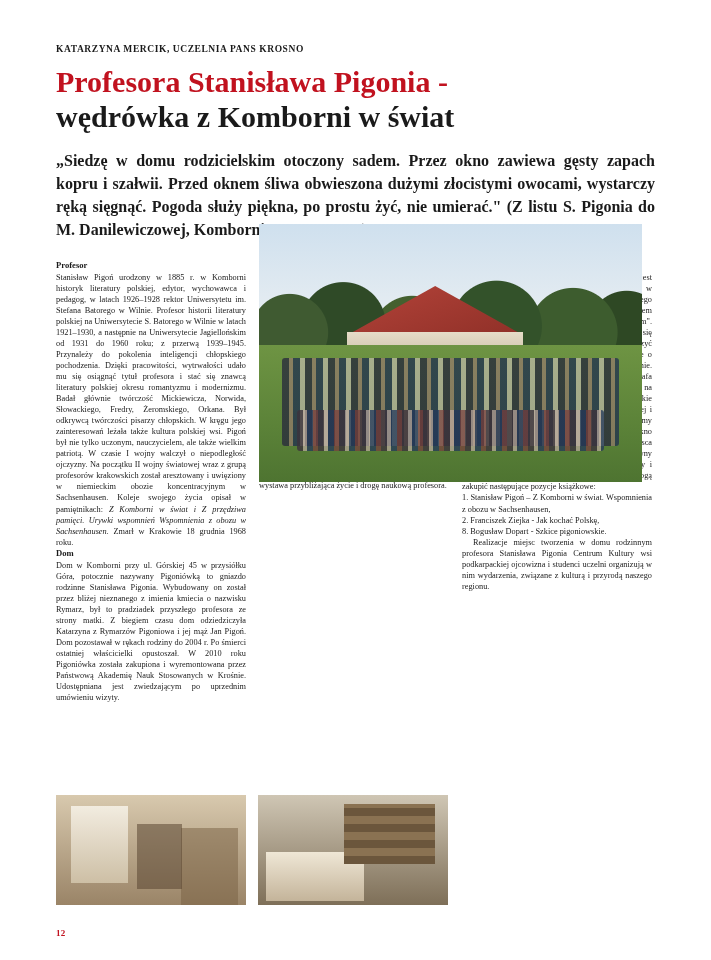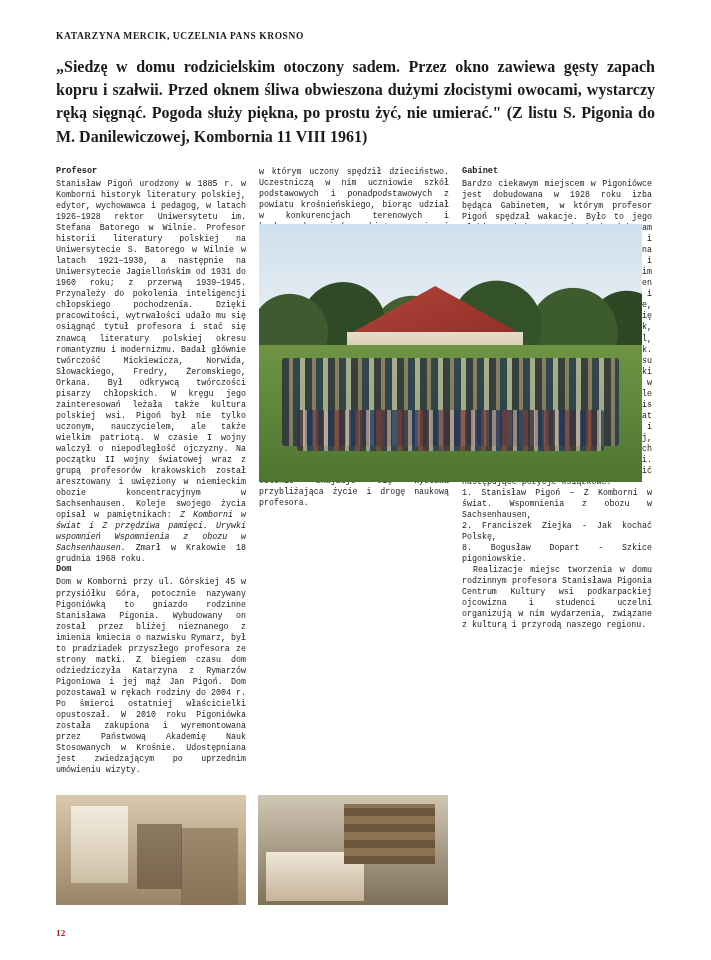--- a/index.html
+++ b/index.html
@@ -12,21 +12,21 @@
     background: #ffffff;
     font-family: "Liberation Serif", serif;
     color: #1a1a1a;
     overflow: hidden;
   }
   .page {
     position: relative;
     width: 711px;
     height: 960px;
     box-sizing: border-box;
-    padding: 31px 56px 0 56px;
+    padding: 44px 56px 0 56px;
   }
   .byline {
     font-family: "Liberation Serif", serif;
     font-size: 9.5px;
     letter-spacing: 0.06em;
     font-weight: bold;
     text-transform: uppercase;
     color: #1a1a1a;
     margin: 0 0 10px 0;
   }
@@ -48,21 +48,20 @@
     line-height: 1.45;
     font-weight: bold;
     text-align: justify;
     margin: 14px 0 0 0;
     padding-bottom: 2px;
   }
   .columns {
     display: flex;
     gap: 13px;
     margin-top: 16px;
-    font-family: Liberation Mono, monospace;
   }
   .col {
     width: 190px;
     font-size: 8.3px;
     line-height: 1.33;
     text-align: justify;
     hyphens: auto;
   }
   .col.c1 { width: 190px; }
   .col.c2 { width: 190px; }
@@ -183,20 +182,24 @@
   }
   .list-item { text-indent: 0; }
 </style>
 </head>
 <body>
 
 <div class="page">
 
   <div class="byline">KATARZYNA MERCIK, UCZELNIA PANS KROSNO</div>
 
+  <h1 class="title">
+    <span>Profesora Stanisława Pigonia -</span>
+    <span class="line2">wędrówka z Komborni w świat</span>
+  </h1>
 
   <div class="lead">„Siedzę w domu rodzicielskim otoczony sadem. Przez okno zawiewa gęsty zapach kopru i szałwii. Przed oknem śliwa obwieszona dużymi złocistymi owocami, wystarczy ręką sięgnąć. Pogoda służy piękna, po prostu żyć, nie umierać." (Z listu S. Pigonia do M. Danilewiczowej, Kombornia 11 VIII 1961)</div>
 
   <div class="columns">
 
     <div class="col c1">
       <h3 class="sub">Profesor</h3>
       <p class="noindent"><span>Stanisław Pigoń urodzony w 1885 r. w Komborni historyk literatury polskiej, edytor, wychowawca i pedagog, w latach 1926–1928 rektor Uniwersytetu im. Stefana Batorego w Wilnie. Profesor historii literatury polskiej na Uniwersytecie S. Batorego w Wilnie w latach 1921–1930, a następnie na Uniwersytecie Jagiellońskim od 1931 do 1960 roku; z przerwą 1939–1945. Przynależy do pokolenia inteligencji chłopskiego pochodzenia. Dzięki pracowitości, wytrwałości udało mu się osiągnąć tytuł profesora i stać się znawcą literatury polskiej okresu romantyzmu i modernizmu. Badał głównie twórczość Mickiewicza, Norwida, Słowackiego, Fredry, Żeromskiego, Orkana. Był odkrywcą twórczości pisarzy chłopskich. W kręgu jego zainteresowań leżała także kultura polskiej wsi. Pigoń był nie tylko uczonym, nauczycielem, ale także wielkim patriotą. W czasie I wojny walczył o niepodległość ojczyzny. Na początku II wojny światowej wraz z grupą profesorów krakowskich został aresztowany i uwięziony w niemieckim obozie koncentracyjnym w Sachsenhausen. Koleje swojego życia opisał w pamiętnikach:</span>
         <span class="italic">Z Komborni w świat i Z przędziwa pamięci. Urywki wspomnień Wspomnienia z obozu w Sachsenhausen.</span><span> Zmarł w Krakowie 18 grudnia 1968 roku.</span></p>
 

